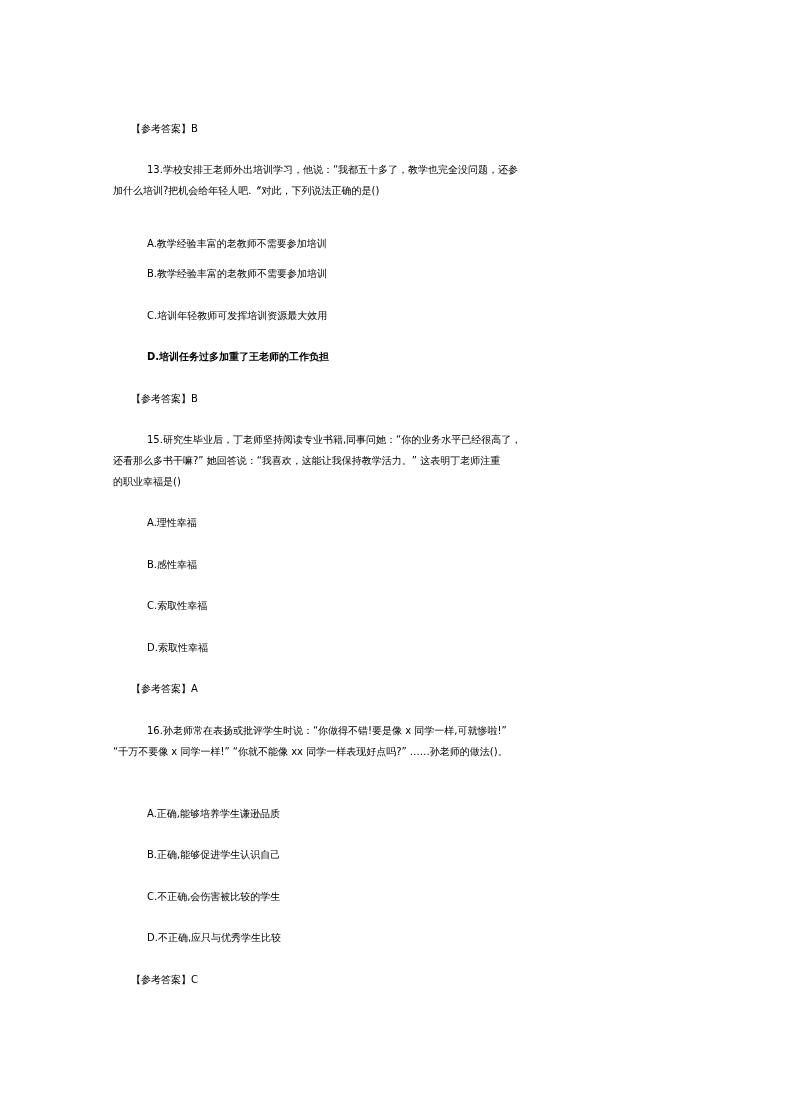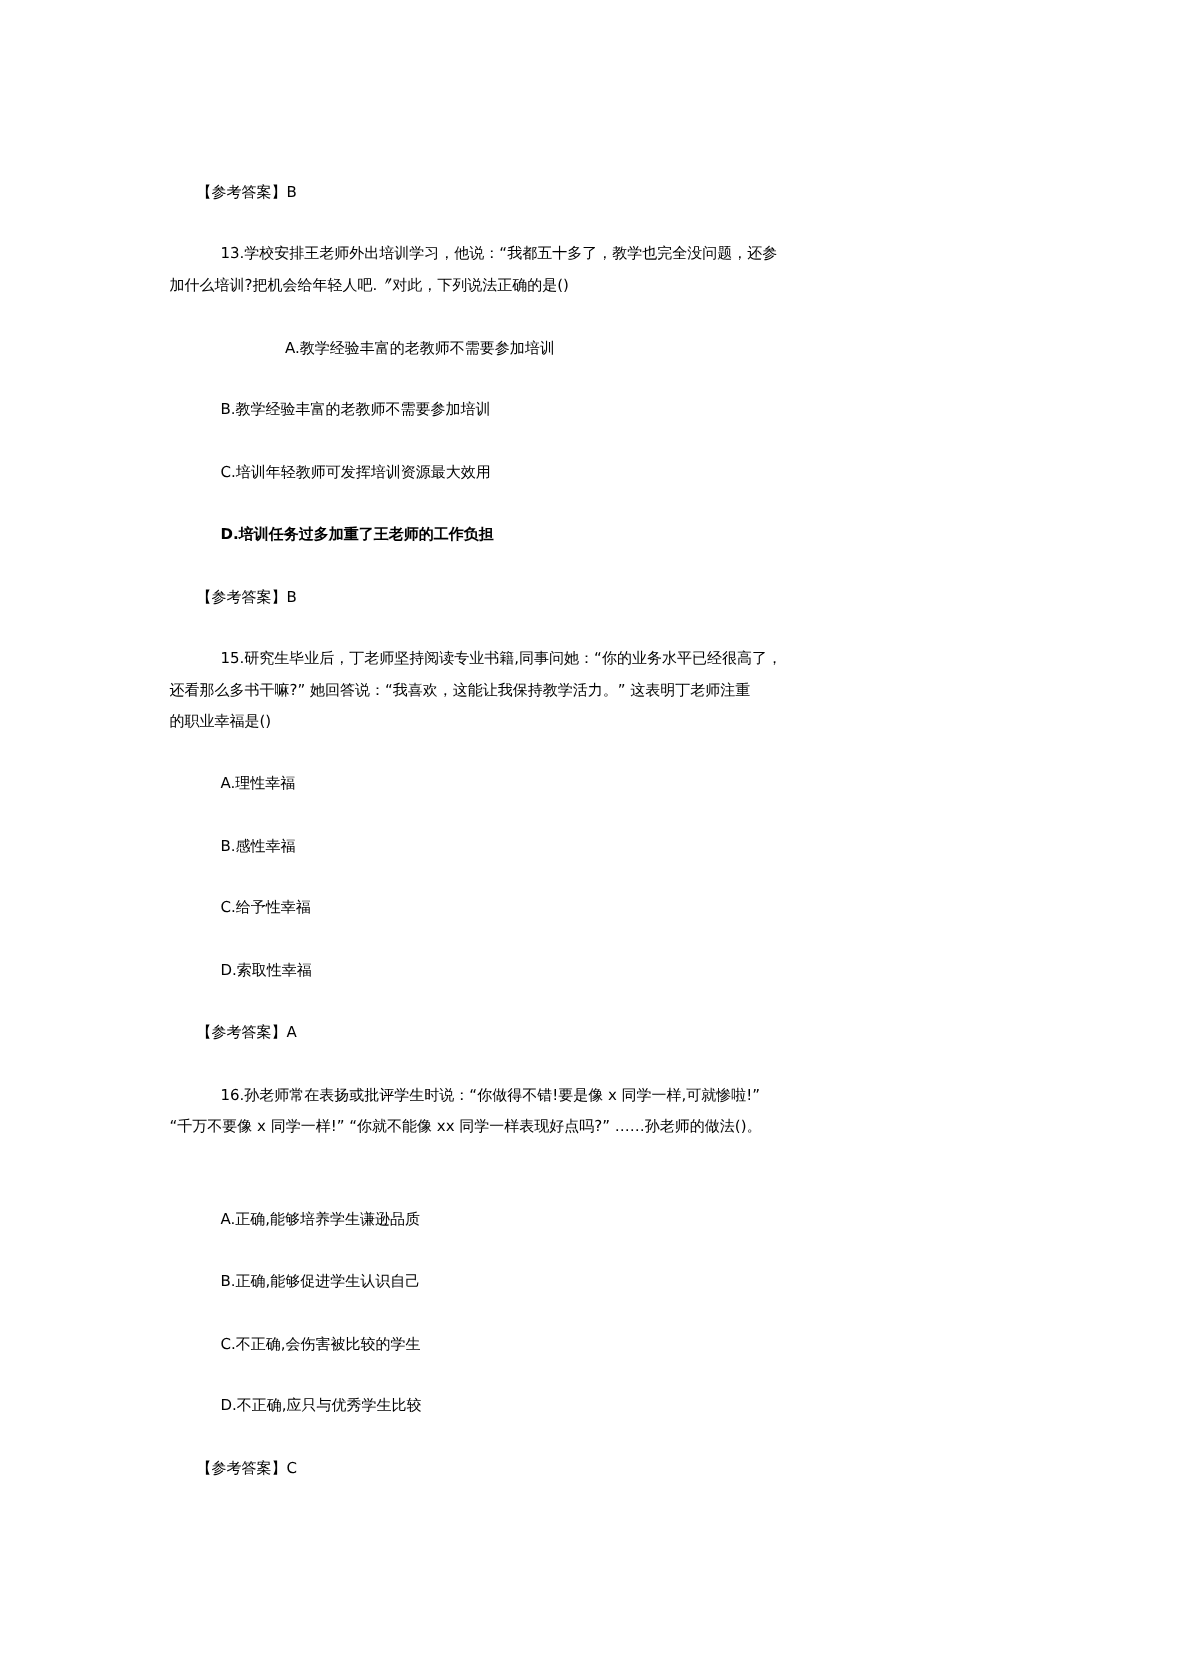--- a/index.html
+++ b/index.html
@@ -21,34 +21,34 @@
 </head>
 <body>
 
 <div>
 
   <div class="line answer" style="top:118px;">【参考答案】B</div>
 
   <div>
     <div class="line" style="top:159px; left:147px;">13.学校安排王老师外出培训学习，他说：“我都五十多了，教学也完全没问题，还参</div>
     <div class="line" style="top:180px; left:113px;">加什么培训?把机会给年轻人吧.〞对此，下列说法正确的是()</div>
-    <div class="line indent" style="top:222px;margin-left:43px;">A.教学经验丰富的老教师不需要参加培训</div>
+    <div class="line indent" style="top:233px;">A.教学经验丰富的老教师不需要参加培训</div>
     <div class="line indent" style="top:263px;">B.教学经验丰富的老教师不需要参加培训</div>
     <div class="line indent" style="top:305px;">C.培训年轻教师可发挥培训资源最大效用</div>
     <div class="line indent" style="top:346px;font-weight:bold;">D.培训任务过多加重了王老师的工作负担</div>
     <div class="line answer" style="top:388px;">【参考答案】B</div>
   </div>
 
   <div>
     <div class="line" style="top:429px; left:147px;">15.研究生毕业后，丁老师坚持阅读专业书籍,同事问她：“你的业务水平已经很高了，</div>
     <div class="line" style="top:450px; left:113px;">还看那么多书干嘛?” 她回答说：“我喜欢，这能让我保持教学活力。” 这表明丁老师注重</div>
     <div class="line" style="top:471px; left:113px;">的职业幸福是()</div>
     <div class="line indent" style="top:512px;">A.理性幸福</div>
     <div class="line indent" style="top:554px;">B.感性幸福</div>
-    <div class="line indent" style="top:595px;">C.给予性幸福</div>
+    <div class="line indent" style="top:595px;">C.索取性幸福</div>
     <div class="line indent" style="top:637px;">D.索取性幸福</div>
     <div class="line answer" style="top:678px;">【参考答案】A</div>
   </div>
 
   <div>
     <div class="line" style="top:720px; left:147px;">16.孙老师常在表扬或批评学生时说：“你做得不错!要是像 x 同学一样,可就惨啦!”</div>
     <div class="line" style="top:741px; left:113px;">“千万不要像 x 同学一样!” “你就不能像 xx 同学一样表现好点吗?” ……孙老师的做法()。</div>
     <div class="line indent" style="top:803px;">A.正确,能够培养学生谦逊品质</div>
     <div class="line indent" style="top:844px;">B.正确,能够促进学生认识自己</div>
     <div class="line indent" style="top:886px;">C.不正确,会伤害被比较的学生</div>

